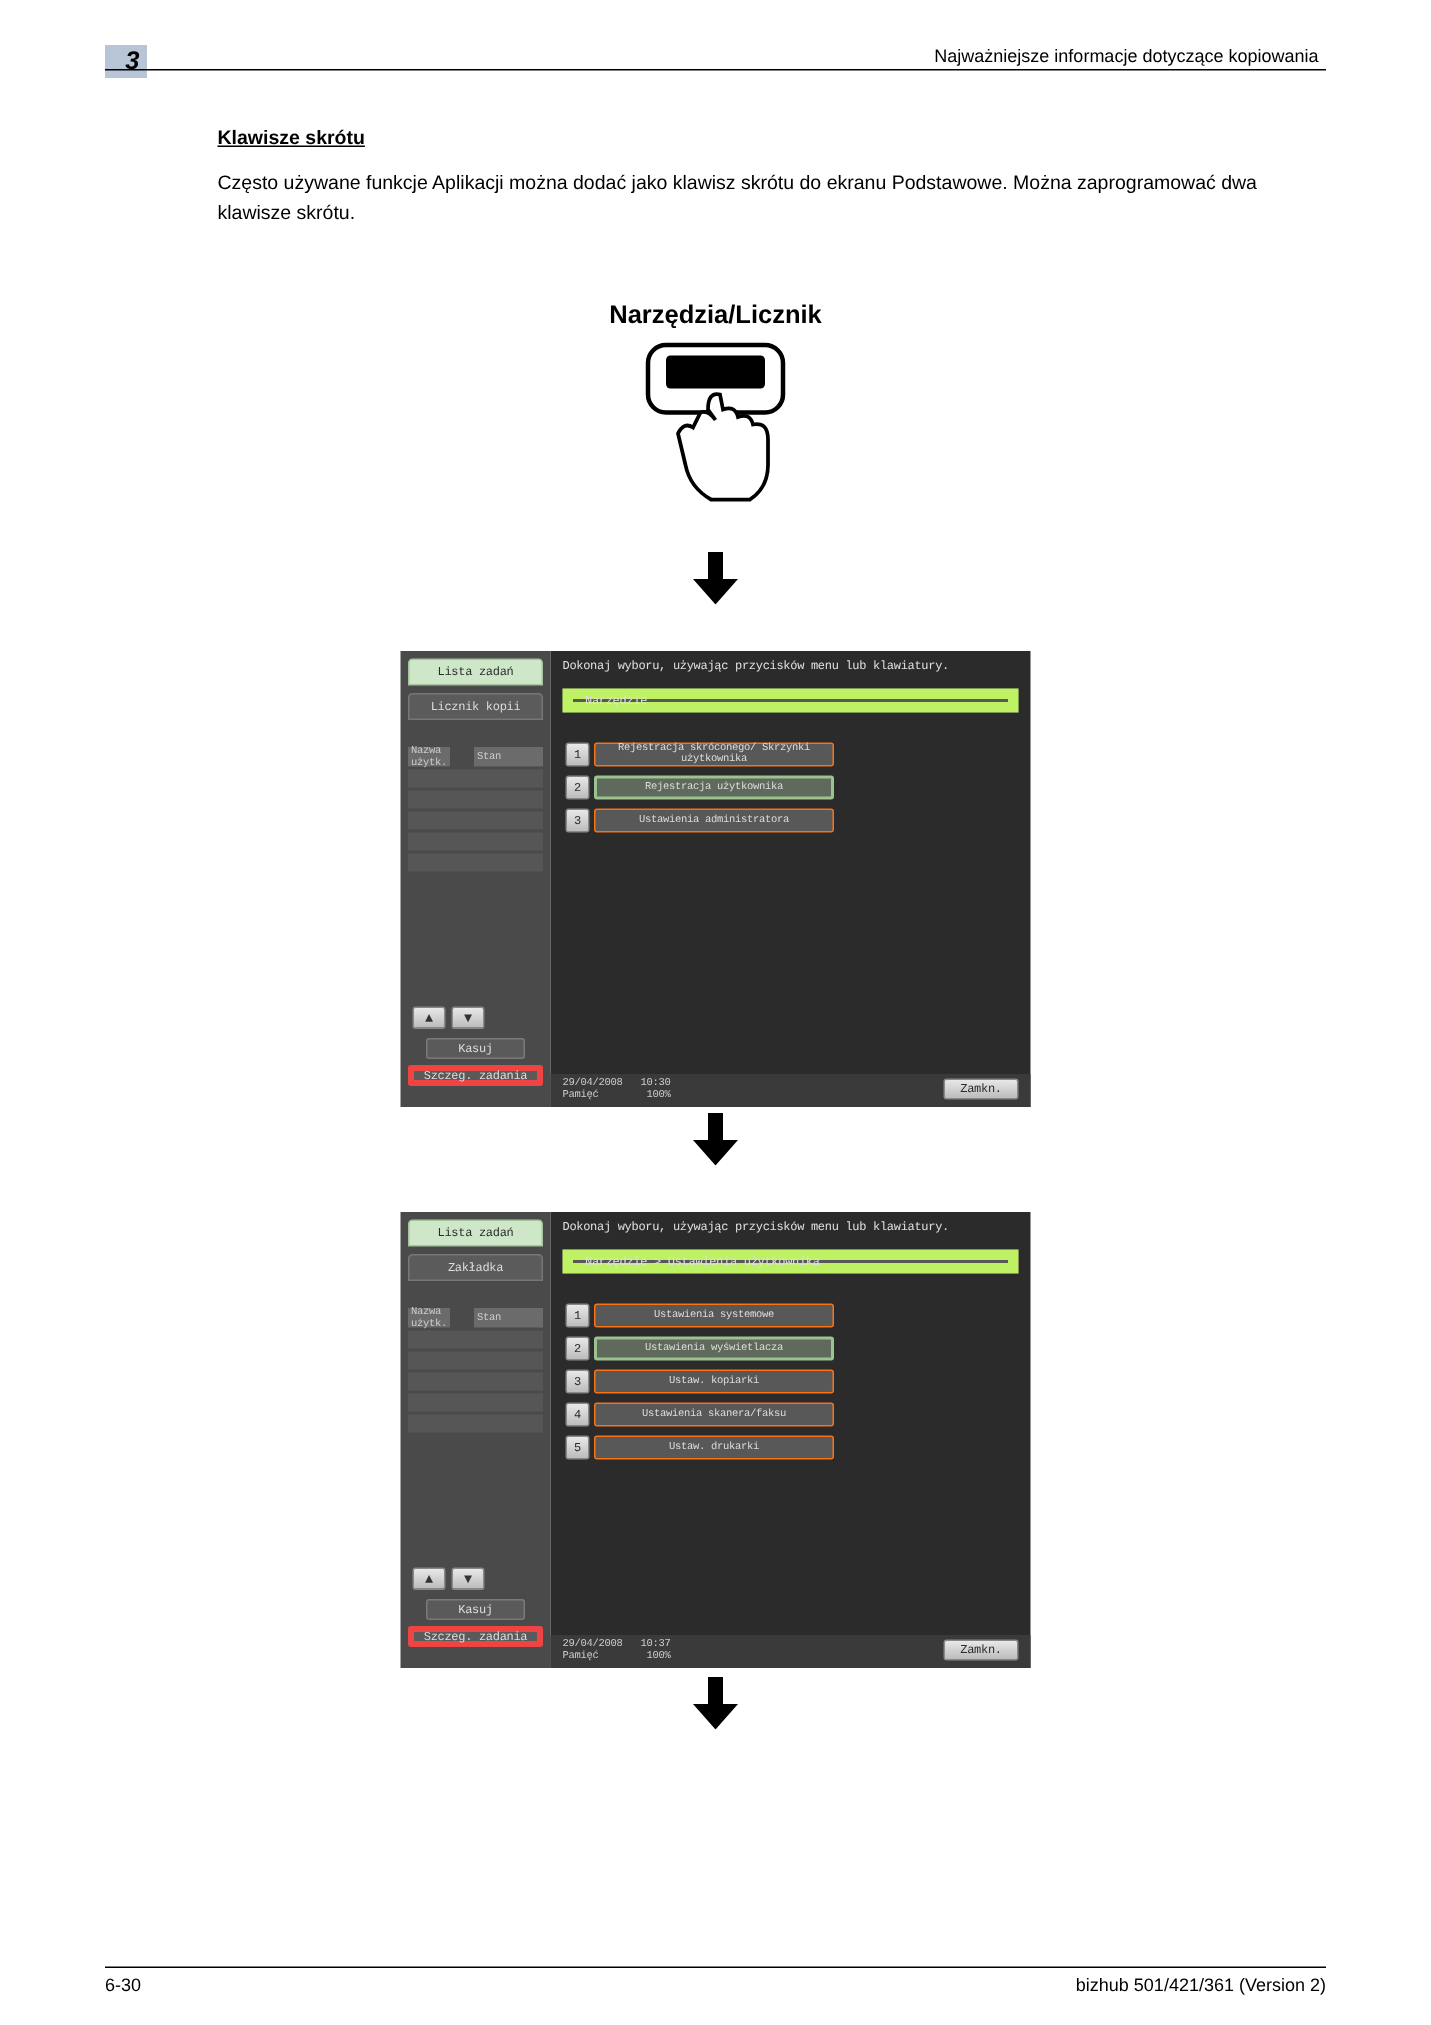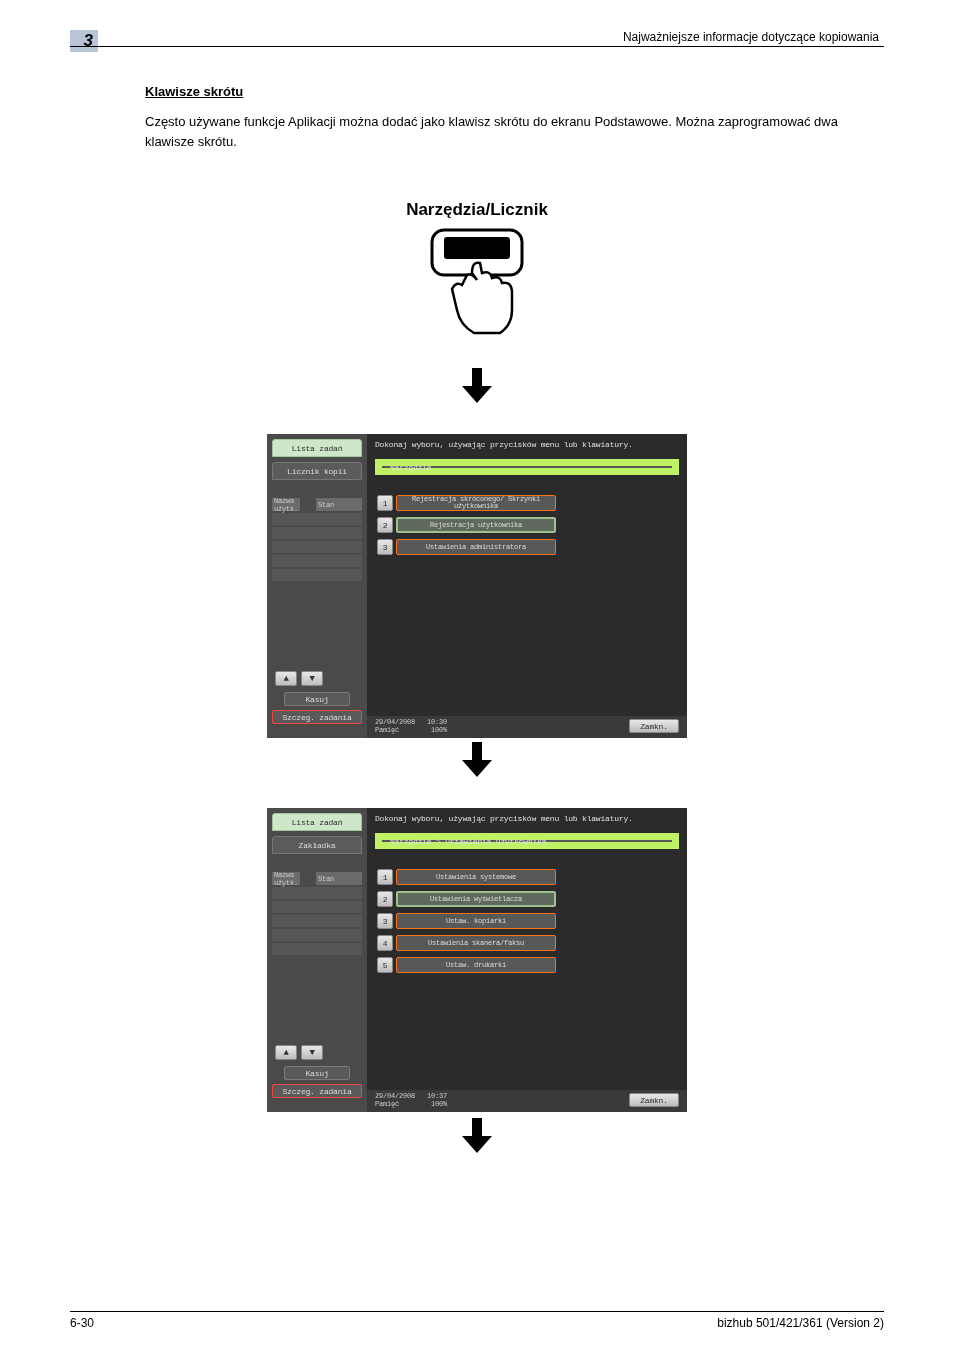--- a/index.html
+++ b/index.html
@@ -120,21 +120,21 @@
   .kasuj-btn {
     position: absolute; bottom: 32px; left: 17px;
     width: 66px; height: 14px;
     background: #5a5a5a; border: 1px solid #7a7a7a; border-radius: 2px;
     display:flex;align-items:center;justify-content:center;
     font-size:8px; color:#ddd;
   }
   .szczeg-btn {
     position: absolute; bottom: 14px; left: 5px;
     width: 90px; height: 14px;
-    background: #5a5a5a; border: 1px solid #ef4444; border-radius: 2px;
+    background: #5a5a5a; border: 4px solid #ef4444; border-radius: 2px;
     display:flex;align-items:center;justify-content:center;
     font-size:8px; color:#ddd;
   }
 
   .main {
     position: absolute; top:0; left:100px; right:0; bottom:0;
     background: #2b2b2b;
   }
   .instruction {
     padding: 6px 8px; color: #e0e0e0; font-size: 8px;

